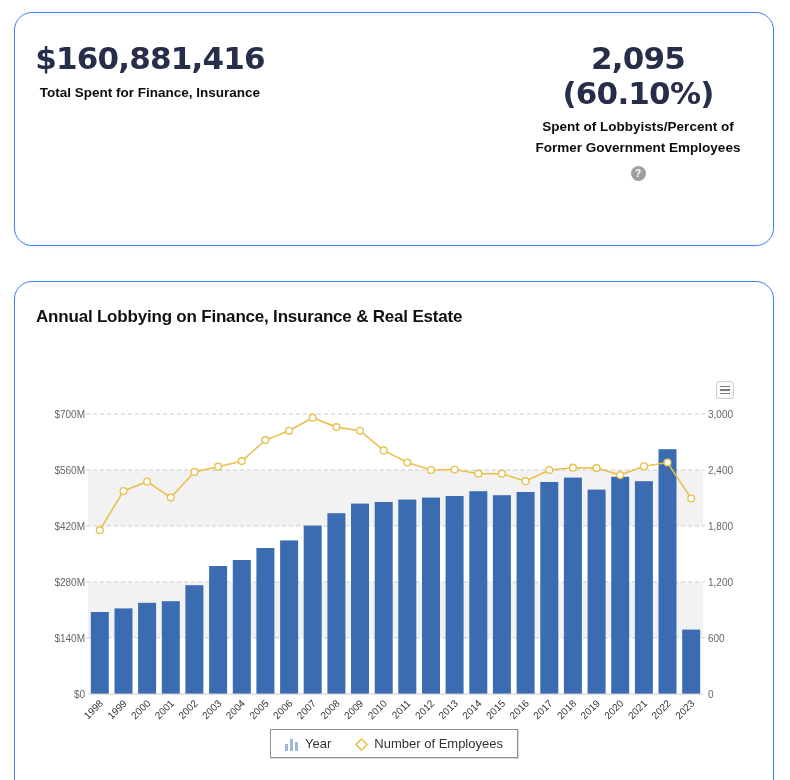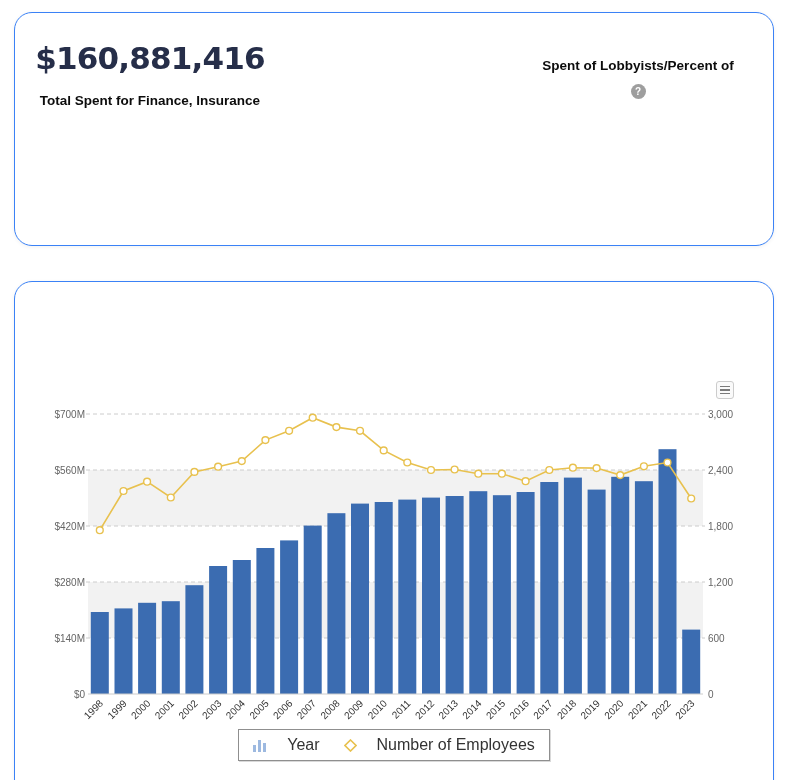--- a/index.html
+++ b/index.html
@@ -27,21 +27,21 @@
   #stat-3 { left: 493px; width: 260px; }
   .stat-value {
     font-family: "DejaVu Sans", sans-serif;
     font-weight: bold;
     font-size: 31px;
     line-height: 1.12;
     letter-spacing: -0.8px;
     color: #262e49;
   }
   .stat-label {
-    margin-top: 15px;
+    margin-top: 7px;
     font-weight: bold;
     font-size: 13.5px;
     line-height: 1.55;
     color: #0c0c0c;
   }
   .help-icon {
     display: inline-block;
     width: 15px; height: 15px;
     margin-top: 7px;
     border-radius: 50%;
@@ -84,46 +84,52 @@
     display: flex; justify-content: center;
   }
   .legend {
     display: inline-flex; align-items: center; gap: 24px;
     background: #ffffff;
     border: 1.5px solid #8f8f8f;
     box-shadow: 1px 1px 0 rgba(0,0,0,0.15);
     padding: 6px 14px;
   }
   .legend-item {
-    display: flex; align-items: center; gap: 20px;
-    font-size: 16px; color: #333333; cursor: pointer;
+    display: flex; align-items: flex-end; gap: 6px;
+    font-size: 13px; color: #333333; cursor: pointer;
   }
 </style>
 </head>
 <body>
 
 <div class="card" id="stats-card">
   <div class="stat" id="stat-1">
     <div class="stat-value">
       <div>$160,881,416</div>
       <div></div>
     </div>
     <div class="stat-label">
       <div>Total Spent for Finance, Insurance</div>
     </div>
   </div>
   <div class="stat" id="stat-3">
+    <div class="stat-value">
+      <div>2,095</div>
+      <div>(60.10%)</div>
+    </div>
     <div class="stat-label">
       <div>Spent of Lobbyists/Percent of</div>
+      <div>Former Government Employees</div>
     </div>
     <span class="help-icon">?</span>
   </div>
 </div>
 
 <div class="card" id="chart-card">
+  <div class="chart-title">Annual Lobbying on Finance, Insurance &amp; Real Estate</div>
 
   <div class="export-btn" title="Chart context menu">
     <span></span>
     <span></span>
     <span></span>
   </div>
 
   <div id="chart-area">
     <svg id="chart-svg" width="758" height="352" viewBox="0 0 758 352">
         <rect x="73" y="205" width="615" height="56" fill="#f2f2f2"></rect>

